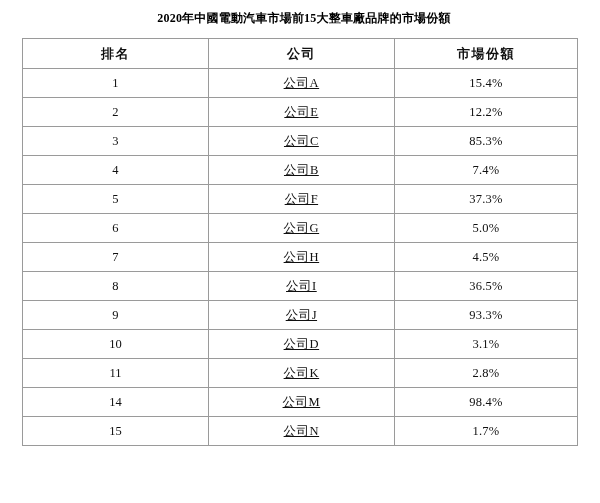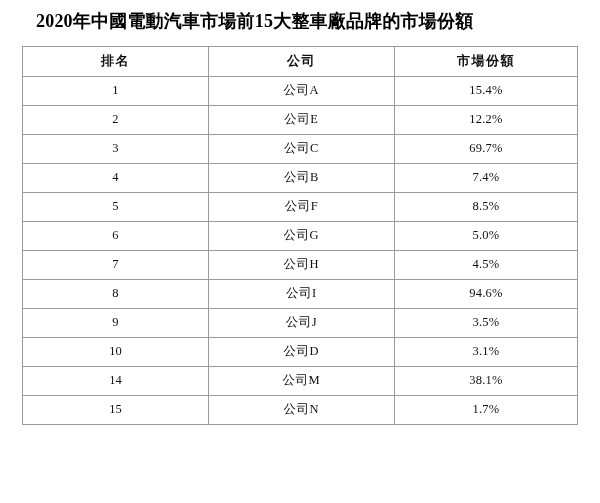--- a/index.html
+++ b/index.html
@@ -15,25 +15,25 @@
     overflow: hidden;
   }
   .page {
     width: 600px;
     height: 503px;
     box-sizing: border-box;
     padding: 0;
     position: relative;
   }
   .title {
-    text-align: left;
-    font-size: 18px;
+    text-align: center;
+    font-size: 12px;
     font-weight: bold;
     letter-spacing: 0.2px;
-    margin: 11px 0 0 16px;
+    margin: 11px 0 0 8px;
     padding: 0 20px;
     line-height: 1.2;
     color: #000;
   }
   .table-wrap {
     margin: 13px auto 0 auto;
     width: 556px;
   }
   table.share-table {
     width: 100%;
@@ -55,21 +55,21 @@
     font-size: 13px;
   }
   table.share-table td {
     height: 26px;
     font-weight: normal;
   }
   table.share-table col.c-rank { width: 33.5%; }
   table.share-table col.c-company { width: 33.5%; }
   table.share-table col.c-share { width: 33%; }
   .rank-cell { font-size: 12.5px; }
-  .company-cell { letter-spacing: 0.5px; }
+  .company-cell { letter-spacing: 0.5px; text-decoration: underline; }
   .share-cell { letter-spacing: 0.2px; }
 </style>
 </head>
 <body>
 
 <div class="page">
 
   <div class="title">2020年中國電動汽車市場前15大整車廠品牌的市場份額</div>
 
   <div class="table-wrap">
@@ -93,61 +93,66 @@
           <td class="share-cell">15.4%</td>
         </tr>
         <tr>
           <td class="rank-cell">2</td>
           <td class="company-cell">公司E</td>
           <td class="share-cell">12.2%</td>
         </tr>
         <tr>
           <td class="rank-cell">3</td>
           <td class="company-cell">公司C</td>
-          <td class="share-cell">69.7%</td>
+          <td class="share-cell">85.3%</td>
         </tr>
         <tr>
           <td class="rank-cell">4</td>
           <td class="company-cell">公司B</td>
           <td class="share-cell">7.4%</td>
         </tr>
         <tr>
           <td class="rank-cell">5</td>
           <td class="company-cell">公司F</td>
-          <td class="share-cell">8.5%</td>
+          <td class="share-cell">37.3%</td>
         </tr>
         <tr>
           <td class="rank-cell">6</td>
           <td class="company-cell">公司G</td>
           <td class="share-cell">5.0%</td>
         </tr>
         <tr>
           <td class="rank-cell">7</td>
           <td class="company-cell">公司H</td>
           <td class="share-cell">4.5%</td>
         </tr>
         <tr>
           <td class="rank-cell">8</td>
           <td class="company-cell">公司I</td>
-          <td class="share-cell">94.6%</td>
+          <td class="share-cell">36.5%</td>
         </tr>
         <tr>
           <td class="rank-cell">9</td>
           <td class="company-cell">公司J</td>
-          <td class="share-cell">3.5%</td>
+          <td class="share-cell">93.3%</td>
         </tr>
         <tr>
           <td class="rank-cell">10</td>
           <td class="company-cell">公司D</td>
           <td class="share-cell">3.1%</td>
         </tr>
         <tr>
+          <td class="rank-cell">11</td>
+          <td class="company-cell">公司K</td>
+          <td class="share-cell">2.8%</td>
+        </tr>
+        <tr>
           <td class="rank-cell">14</td>
           <td class="company-cell">公司M</td>
-          <td class="share-cell">38.1%</td>
+          <td class="share-cell">98.4%</td>
         </tr>
         <tr>
           <td class="rank-cell">15</td>
           <td class="company-cell">公司N</td>
           <td class="share-cell">1.7%</td>
         </tr>
       </tbody>
     </table>
   </div>
 

